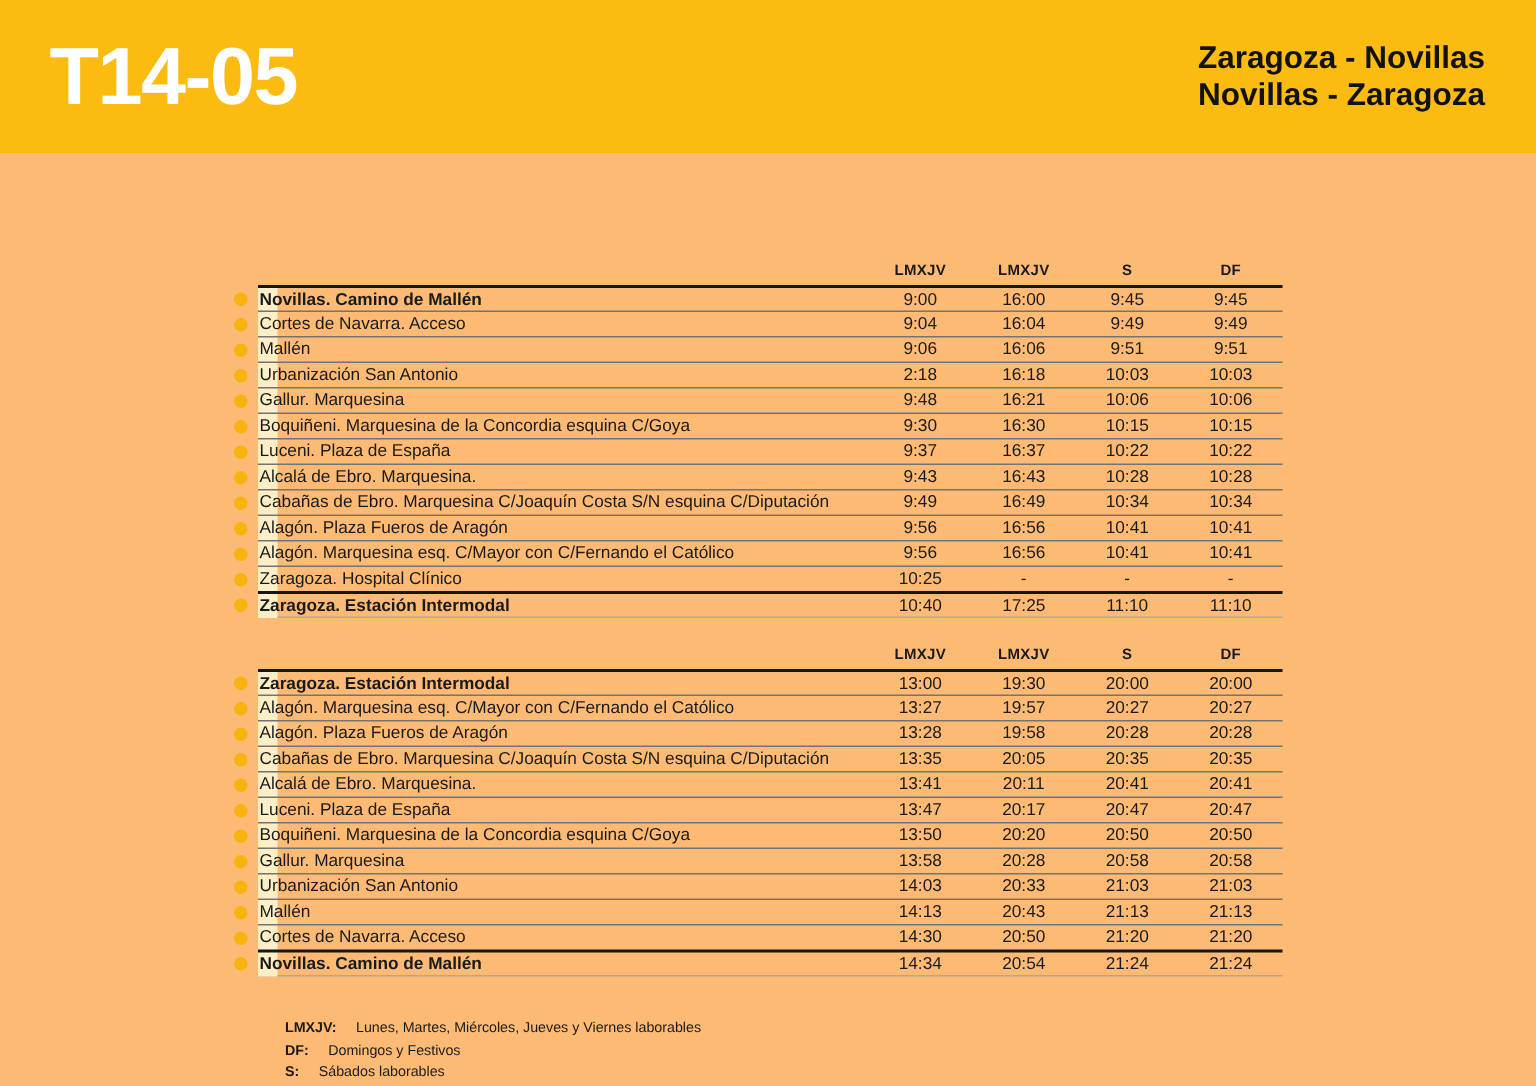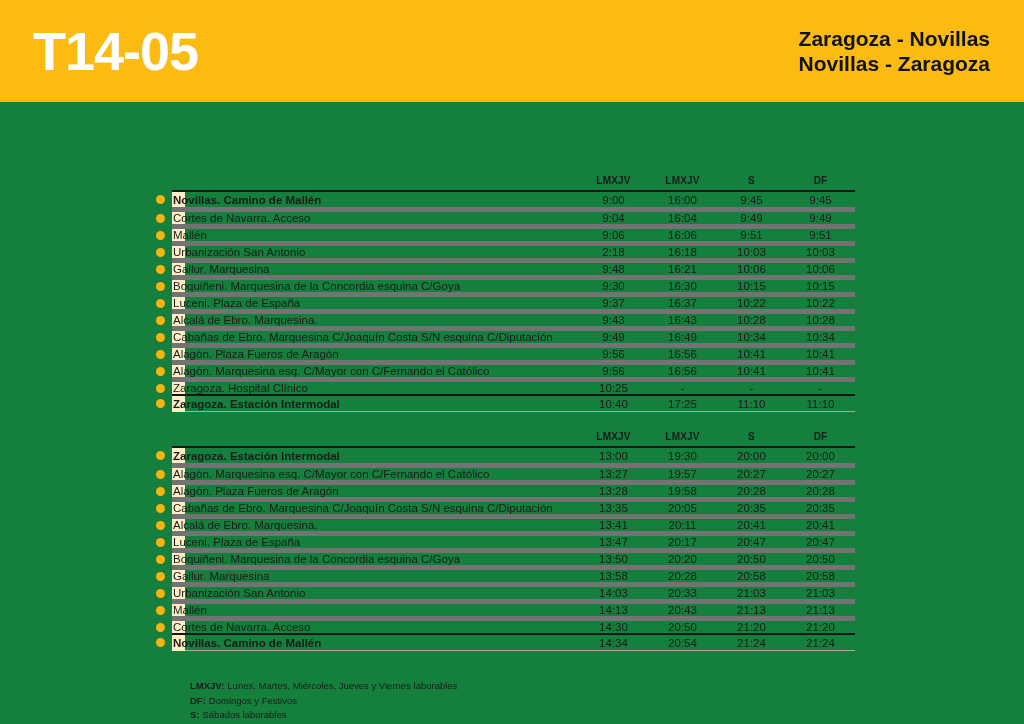--- a/index.html
+++ b/index.html
@@ -1,19 +1,19 @@
 <!DOCTYPE html>
 <html style="--brand-yellow: #FBBB10; --pale-yellow: #FCEFC7; --dot-yellow: #F7B30E;"><head>
 <meta charset="utf-8">
 <style>
   * { margin:0; padding:0; box-sizing:border-box; }
   html,body { background:#ffffff; }
   body { font-family:"Liberation Sans","DejaVu Sans",sans-serif; color:#1a1a1a; }
 
-  .page { position:relative; width:1024px; height:724px; background:#15803d; overflow:hidden; }
+  .page { position:relative; width:1024px; height:724px; background:#fdba74; overflow:hidden; }
 
   
   .band {
     height:102px; background:var(--brand-yellow,#FBBB10);
     display:flex; justify-content:space-between; align-items:center;
     padding:0 34px 0 33px;
   }
   .line-code {
     font-size:54px; font-weight:700; color:#ffffff; letter-spacing:-1px; line-height:1;
   }
@@ -31,37 +31,37 @@
   .hcell { font-size:10px; font-weight:700; text-align:center; letter-spacing:0.2px; }
 
   .tbody { position:relative; }
   .strip {
     position:absolute; left:0; top:0; bottom:0; width:13px;
     background:var(--pale-yellow,#FCEFC7);
   }
   .rows { border-bottom:1px solid #A8A8A8; }
   .row {
     position:relative; display:grid; grid-template-columns:1fr 69px 69px 69px 69px;
-    height:17px; align-items:center; border-top:5px solid #737373;
+    height:17px; align-items:center; border-top:1px solid #737373;
   }
   .row.bold { border-top:2px solid #151515; }
   .row.bold .stop { font-weight:700; }
   .stop { font-size:11.5px; white-space:nowrap; overflow:hidden; padding-left:1px; }
   .time { font-size:11.5px; text-align:center; white-space:nowrap; }
   .dot {
     position:absolute; left:-16px; top:50%; margin-top:-4.5px;
     width:9px; height:9px; border-radius:50%;
     background:var(--dot-yellow,#F7B30E);
   }
 
   .timetable + .timetable { margin-top:14px; }
 
   
   .legend { margin-left:18px; margin-top:28px; font-size:9.5px; line-height:14.5px; }
-  .legend .term { font-weight:700; margin-right:3px; }
+  .legend .term { font-weight:700; margin-right:13px; }
 </style>
 </head>
 <body>
 
 <div class="page">
 
   <header class="band">
     <div class="line-code">T14-05</div>
     <div class="route-names">
       <div>Zaragoza - Novillas</div>

